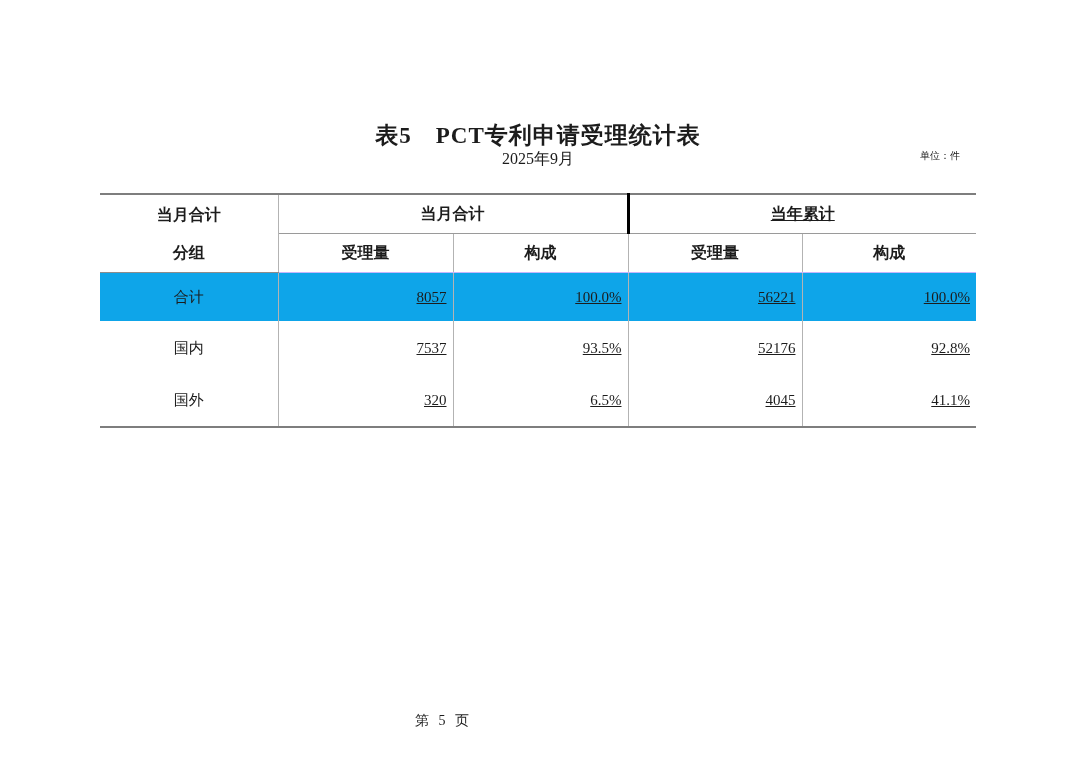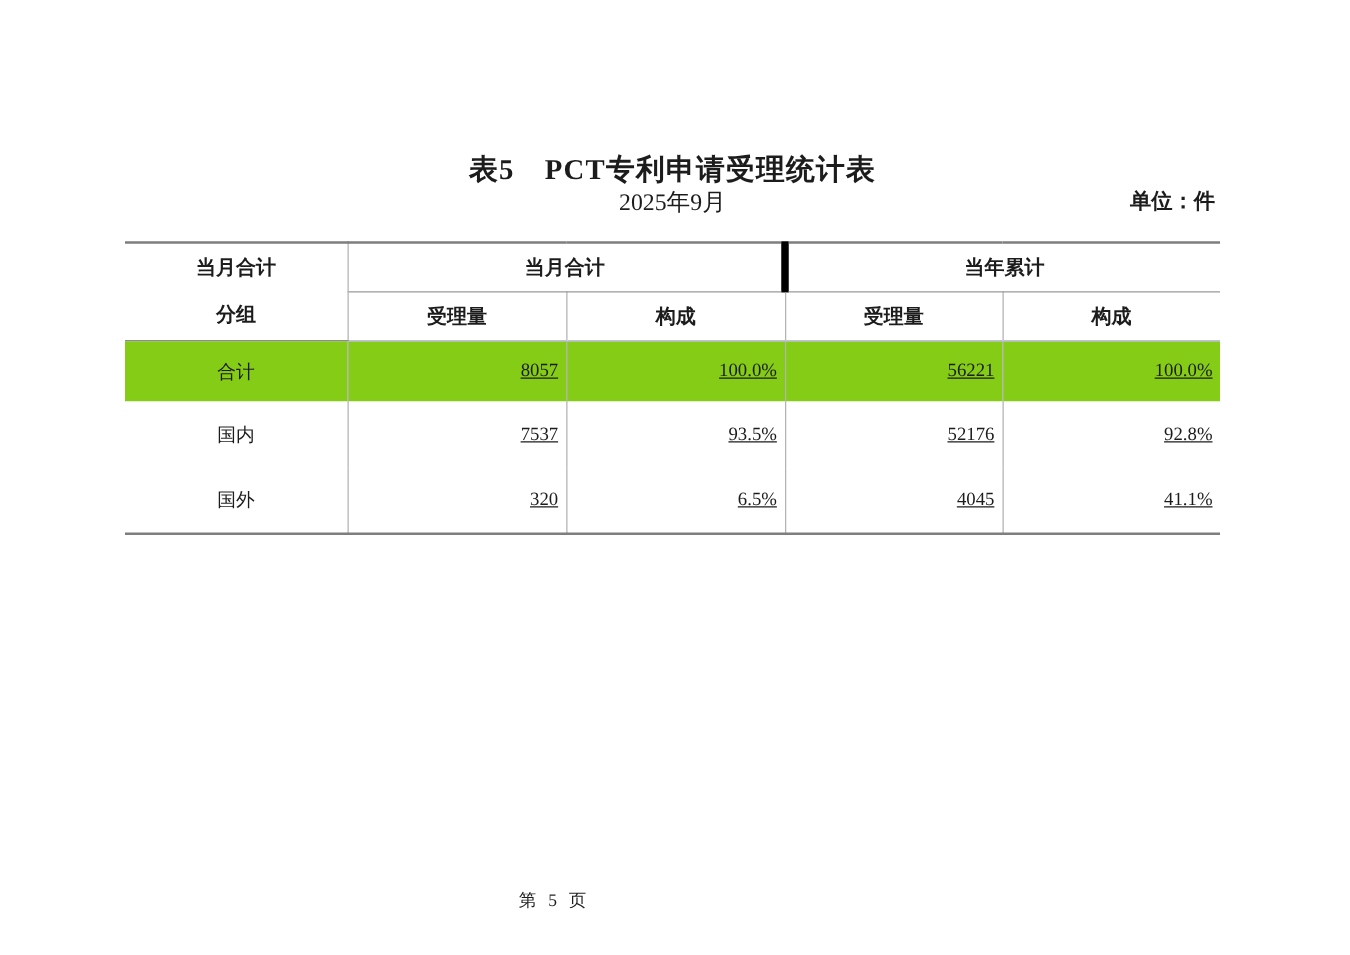--- a/index.html
+++ b/index.html
@@ -26,28 +26,27 @@
     letter-spacing: 1px;
     font-family: "Liberation Serif", serif;
     margin-top: 40px;
   }
   .meta-period {
     position: absolute;
     left: 100px;
     width: 876px;
     top: 149px;
     text-align: center;
-    font-size: 19px;
+    font-size: 16px;
   }
   .meta-unit {
     position: absolute;
-    right: 108px;
+    right: 120px;
     top: 149px;
-    font-size: 17px;
-    font-weight: bold;
+    font-size: 10px;
   }
   table.stat-table {
     position: absolute;
     left: 100px;
     top: 193px;
     width: 876px;
     border-collapse: collapse;
     table-layout: fixed;
     border-top: 2px solid #7e7e7e;
     border-bottom: 2px solid #7e7e7e;
@@ -65,25 +64,25 @@
     vertical-align: middle;
   }
   
   .group-row th { height: 38px; }
   .sub-row th { height: 38px; }
   
   th.group-col { border-right: 1px solid #b3b3b3; border-bottom: 1px solid #8c8c8c; }
   th.group-col .line { display: block; height: 38px; line-height: 38px; }
   
   th.section { border-bottom: 1px solid #9a9a9a; }
-  th.section-yearly { border-left: 6px solid #000000; }
+  th.section-yearly { border-left: 3px solid #000000; text-decoration: underline; }
   
   .sub-row th { border-bottom: 1px solid #c4b5fd; border-left: 1px solid #b3b3b3; }
   
-  tbody tr.row-total td { background: #84cc16; }
+  tbody tr.row-total td { background: #0ea5e9; }
   tbody tr.row-total td { height: 48px; }
   tbody tr.row-domestic td { height: 54px; }
   tbody tr.row-foreign td { height: 51px; }
   tbody td.cell-label { text-align: center; }
   tbody td.cell-num { text-align: right; padding-right: 6px; border-left: 1px solid #b3b3b3; text-decoration: underline; }
   .page-footer {
     position: absolute;
     left: 0;
     width: 887px;
     top: 712px;

